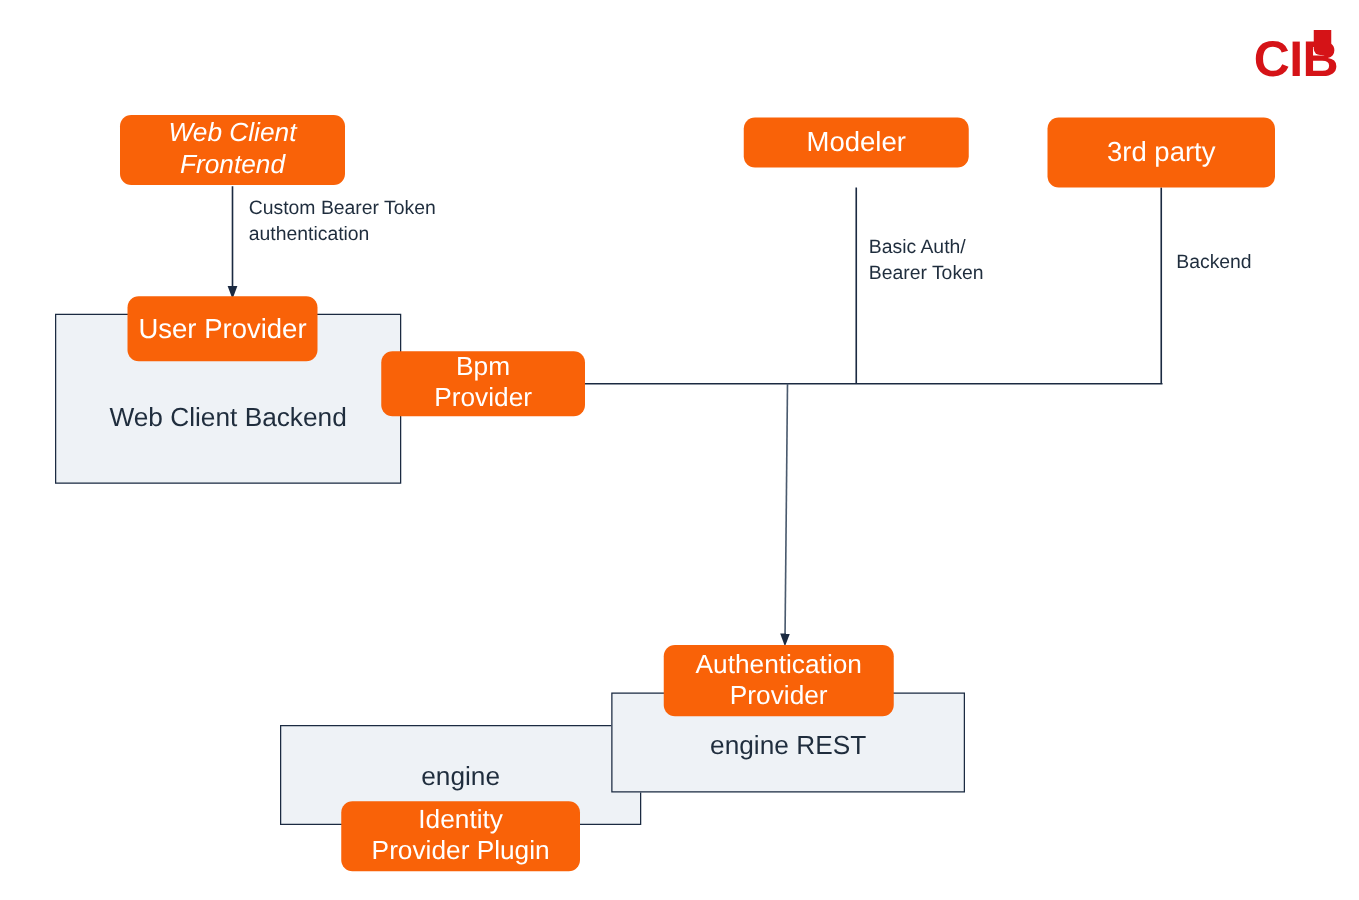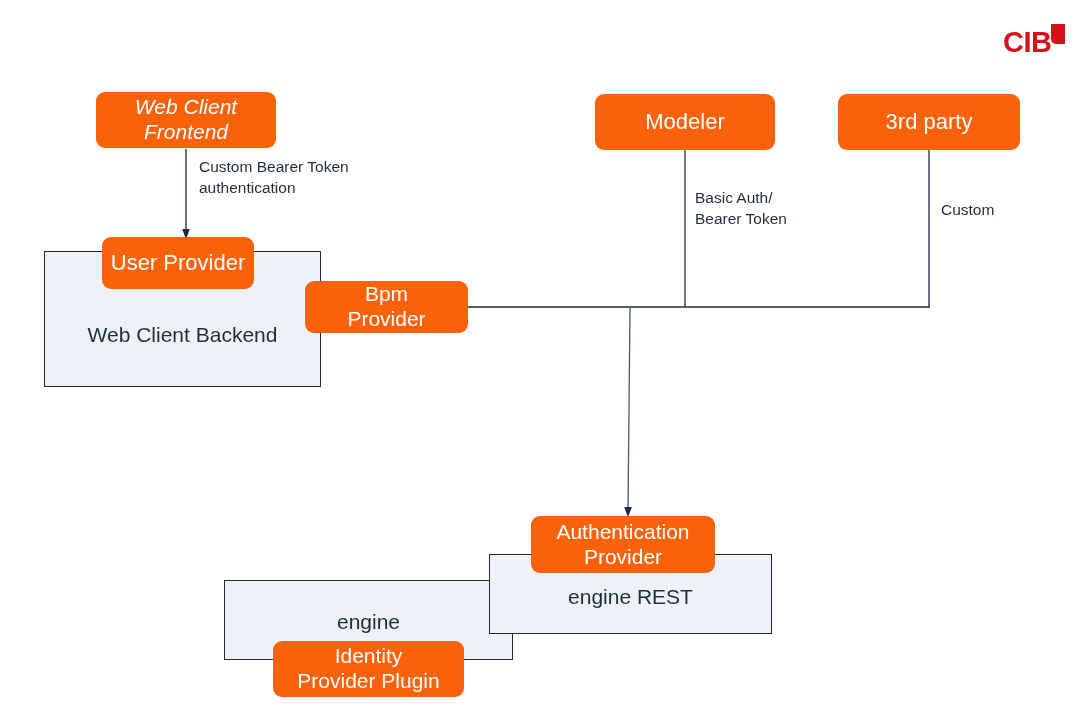--- a/index.html
+++ b/index.html
@@ -74,21 +74,21 @@
   }
 
   
   #logo {
     position: absolute;
     z-index: 8;
   }
   #logo .logo-text {
     font-family: "Liberation Sans", sans-serif;
     font-weight: bold;
-    font-size: 29px;
+    font-size: 40px;
     letter-spacing: -0.5px;
     color: #d51317;
     line-height: 1;
   }
   #logo .logo-flag {
     position: absolute;
     background: #d51317;
     width: 14px;
     height: 20px;
     border-radius: 0 0 0 5px;
@@ -125,41 +125,41 @@
     <div class="container-label" style="top:28px;">engine</div>
   </div>
 
   <div class="container-box" style="left:489px; top:554px; width:283px; height:80px; z-index:3;">
     <div class="container-label" style="top:29px;">engine REST</div>
   </div>
 
   <div class="comp" style="left: 96px; top: 92px; width: 180px; height: 56px; white-space: pre-line; font-style: italic;">Web Client
 Frontend</div>
 
-  <div class="comp one-line" style="left: 595px; top: 94px; width: 180px; height: 56px; white-space: pre-line;">Modeler</div>
+  <div class="comp one-line" style="left: 595px; top: 94px; width: 180px; height: 40px; white-space: pre-line;">Modeler</div>
 
   <div class="comp one-line" style="left: 838px; top: 94px; width: 182px; height: 56px; white-space: pre-line;">3rd party</div>
 
   <div class="comp one-line" style="left: 102px; top: 237px; width: 152px; height: 52px; white-space: pre-line;">User Provider</div>
 
   <div class="comp" style="left: 305px; top: 281px; width: 163px; height: 52px; white-space: pre-line;">Bpm
 Provider</div>
 
   <div class="comp" style="left: 531px; top: 516px; width: 184px; height: 57px; z-index: 7; white-space: pre-line;">Authentication
 Provider</div>
 
   <div class="comp" style="left: 273px; top: 641px; width: 191px; height: 56px; z-index: 7; white-space: pre-line;">Identity
 Provider Plugin</div>
 
   <div class="edge-label" style="left: 199px; top: 157px; white-space: pre-line;">Custom Bearer Token
 authentication</div>
 
   <div class="edge-label" style="left: 695px; top: 188px; white-space: pre-line;">Basic Auth/
 Bearer Token</div>
 
-  <div class="edge-label" style="left: 941px; top: 200px; white-space: pre-line;">Custom</div>
+  <div class="edge-label" style="left: 941px; top: 200px; white-space: pre-line;">Backend</div>
 
   <div id="logo" style="left:1003px; top:28px;">
     <span class="logo-text">CIB</span>
     <span class="logo-flag" style="left:48px; top:-4px;"></span>
   </div>
 
 </div>
 
 </body></html>

